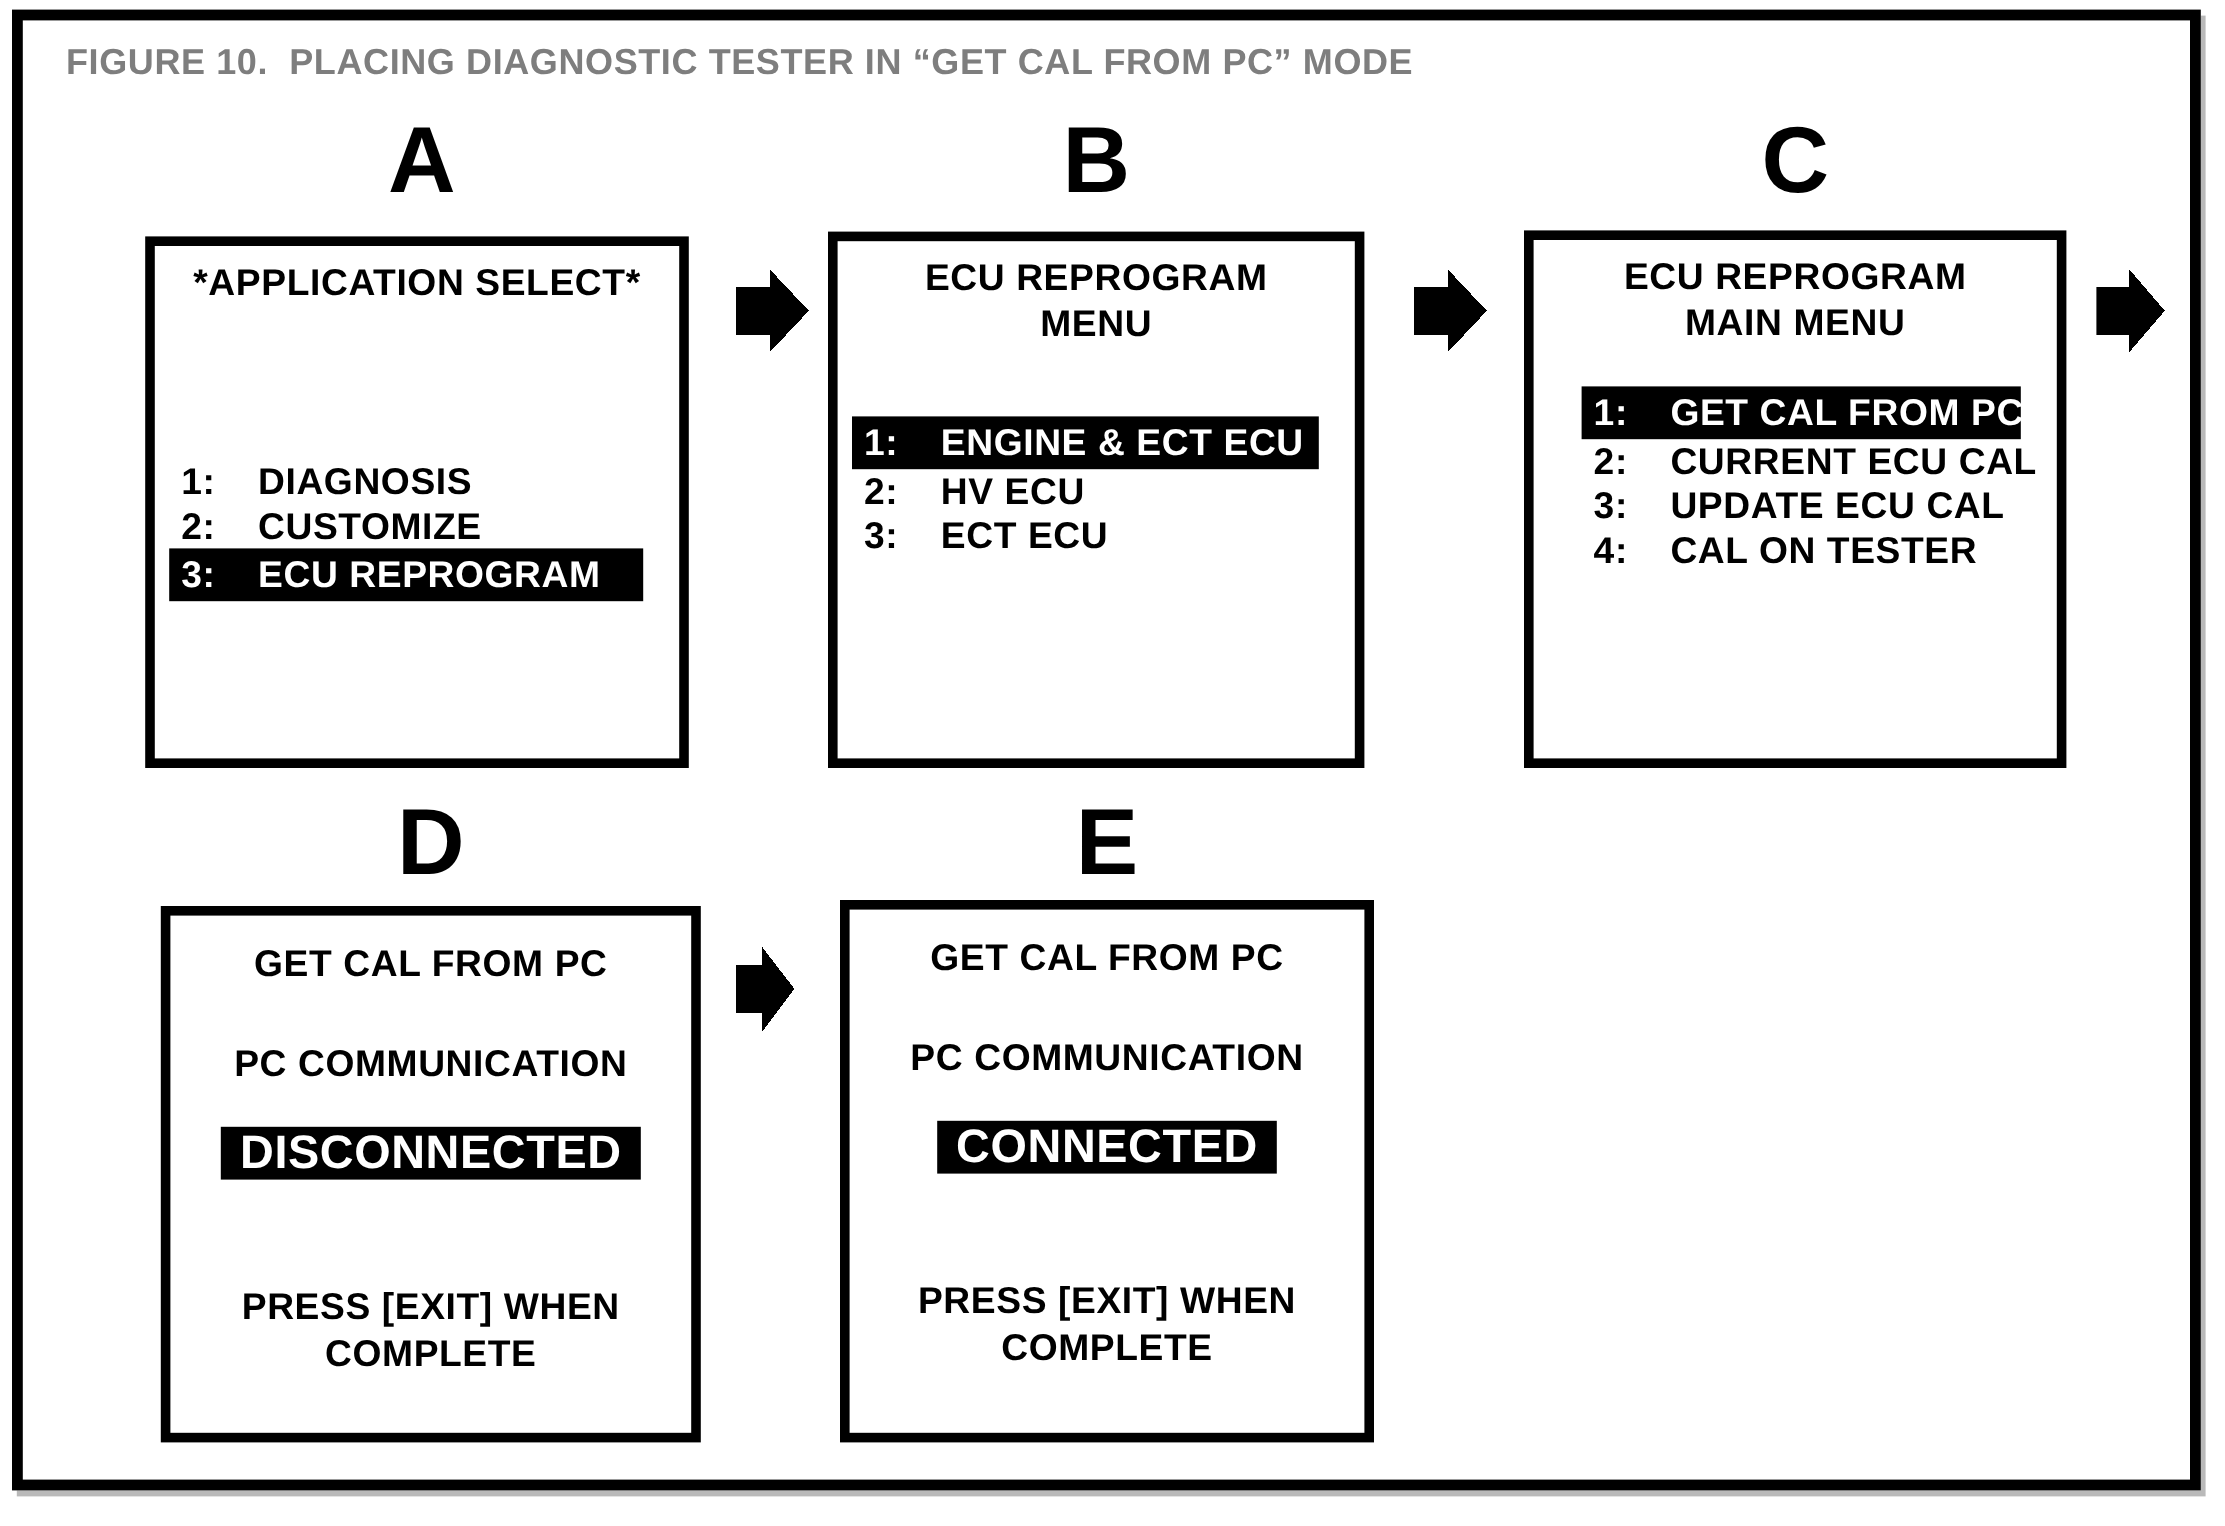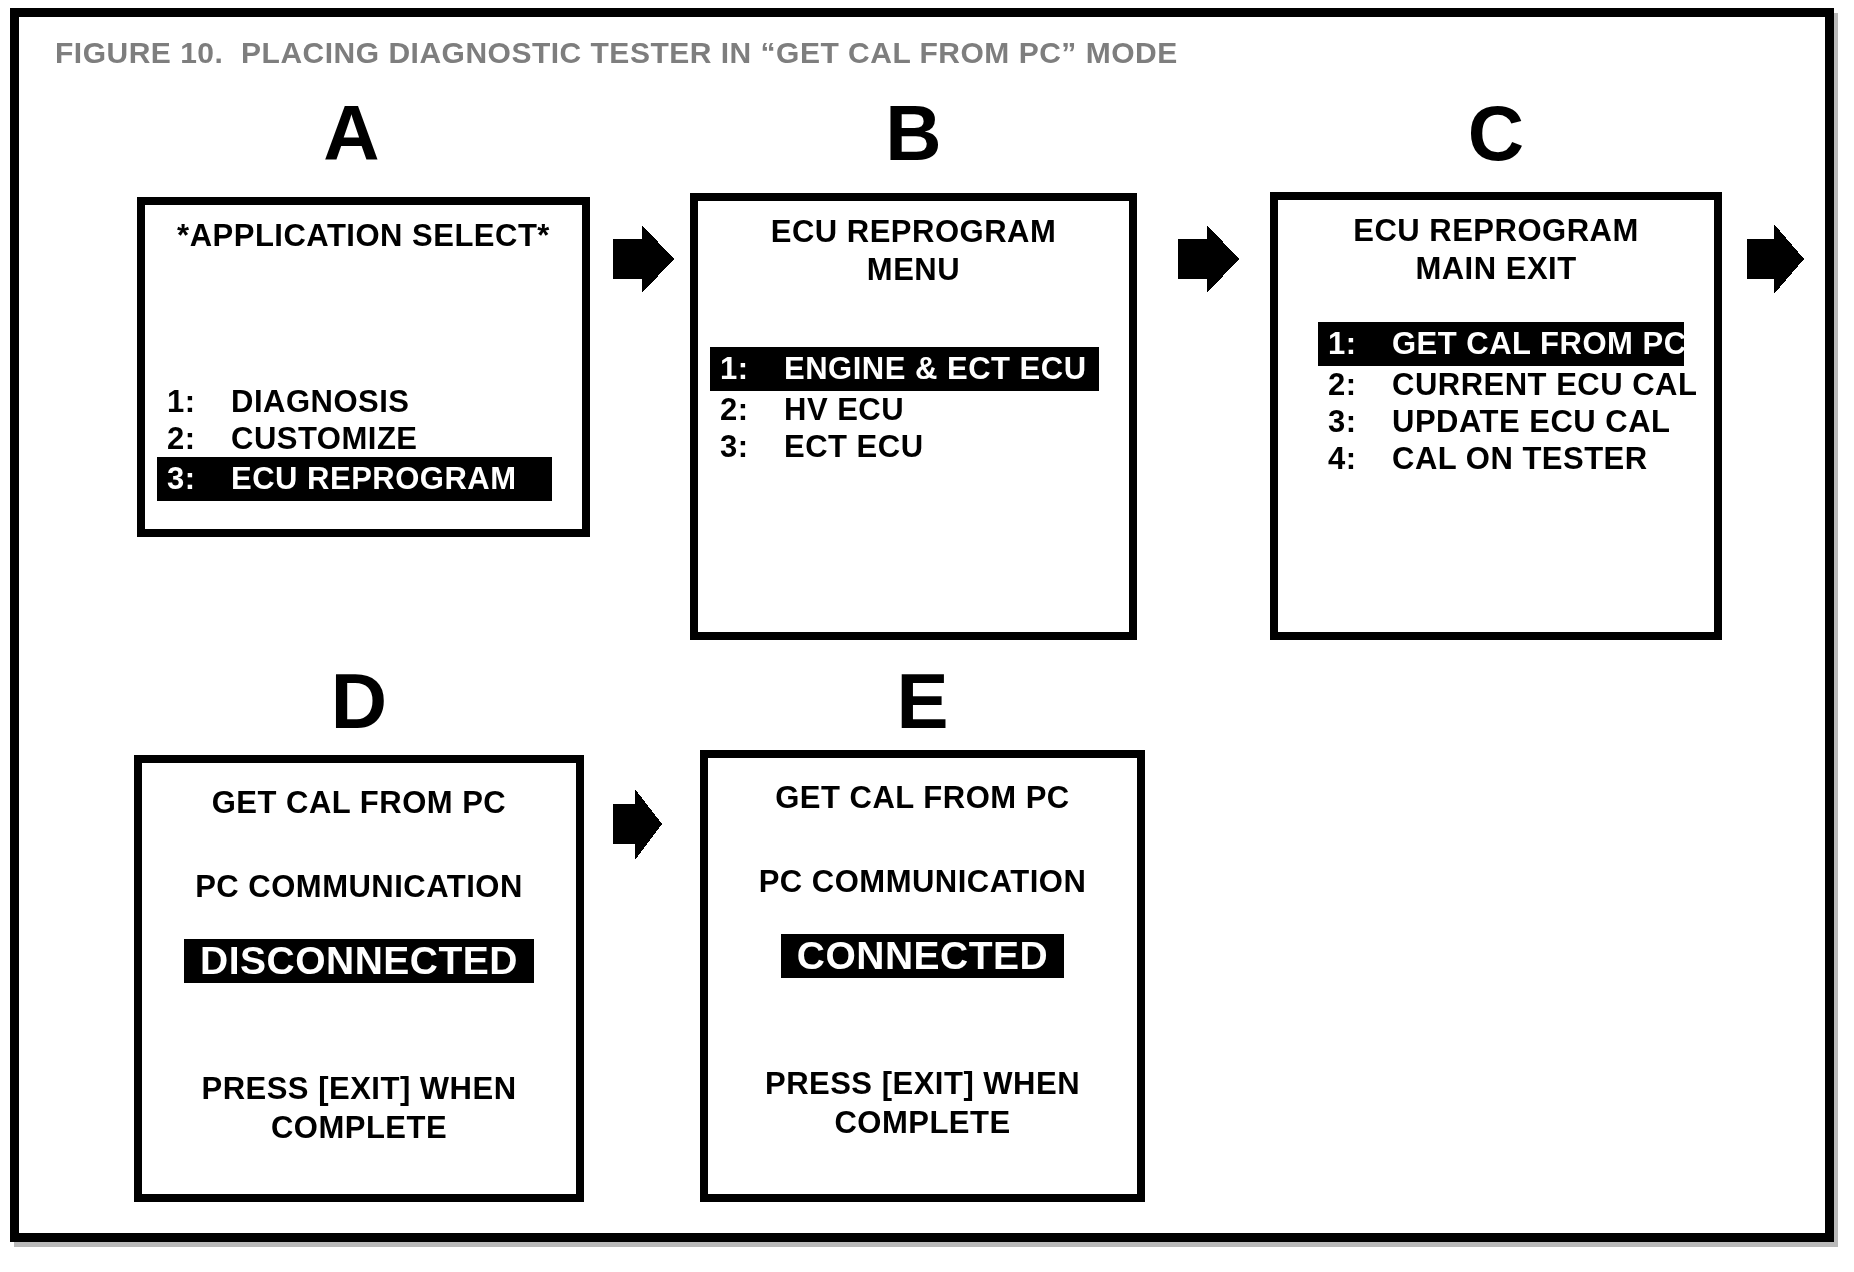--- a/index.html
+++ b/index.html
@@ -72,21 +72,21 @@
   <div class="fig-frame"></div>
 
   <div class="fig-title">FIGURE 10.  PLACING DIAGNOSTIC TESTER IN “GET CAL FROM PC” MODE</div>
 
   <div class="letter" style="left:125px;top:94px;width:453px;">A</div>
   <div class="letter" style="left:690px;top:94px;width:447px;">B</div>
   <div class="letter" style="left:1270px;top:94px;width:452px;">C</div>
   <div class="letter" style="left:134px;top:662px;width:450px;">D</div>
   <div class="letter" style="left:700px;top:662px;width:445px;">E</div>
 
-  <section class="screen" style="left:137px;top:197px;width:453px;height:340px;">
+  <section class="screen" style="left:121px;top:197px;width:453px;height:443px;">
     <div class="scr-title">
       <div>*APPLICATION SELECT*</div>
     </div>
     <ul class="menu" style="margin-top:128px;">
       <li>
         <span class="num">1:</span><span class="lbl">DIAGNOSIS</span>
       </li>
       <li>
         <span class="num">2:</span><span class="lbl">CUSTOMIZE</span>
       </li>
@@ -122,21 +122,21 @@
 
   <div class="arrow" style="left:1178px;top:222px;">
     <svg width="62" height="72" viewBox="0 0 62 72" shape-rendering="crispEdges">
       <polygon points="0,17 29,17 29,3 61,37 29,71 29,57 0,57" fill="#000"></polygon>
     </svg>
   </div>
 
   <section class="screen" style="left:1270px;top:192px;width:452px;height:448px;">
     <div class="scr-title">
       <div>ECU REPROGRAM</div>
-      <div>MAIN EXIT</div>
+      <div>MAIN MENU</div>
     </div>
     <ul class="menu" style="margin-top:34px;margin-left:28px;">
       <li class="hl">
         <span class="num">1:</span><span class="lbl">GET CAL FROM PC</span>
       </li>
       <li>
         <span class="num">2:</span><span class="lbl">CURRENT ECU CAL</span>
       </li>
       <li>
         <span class="num">3:</span><span class="lbl">UPDATE ECU CAL</span>

